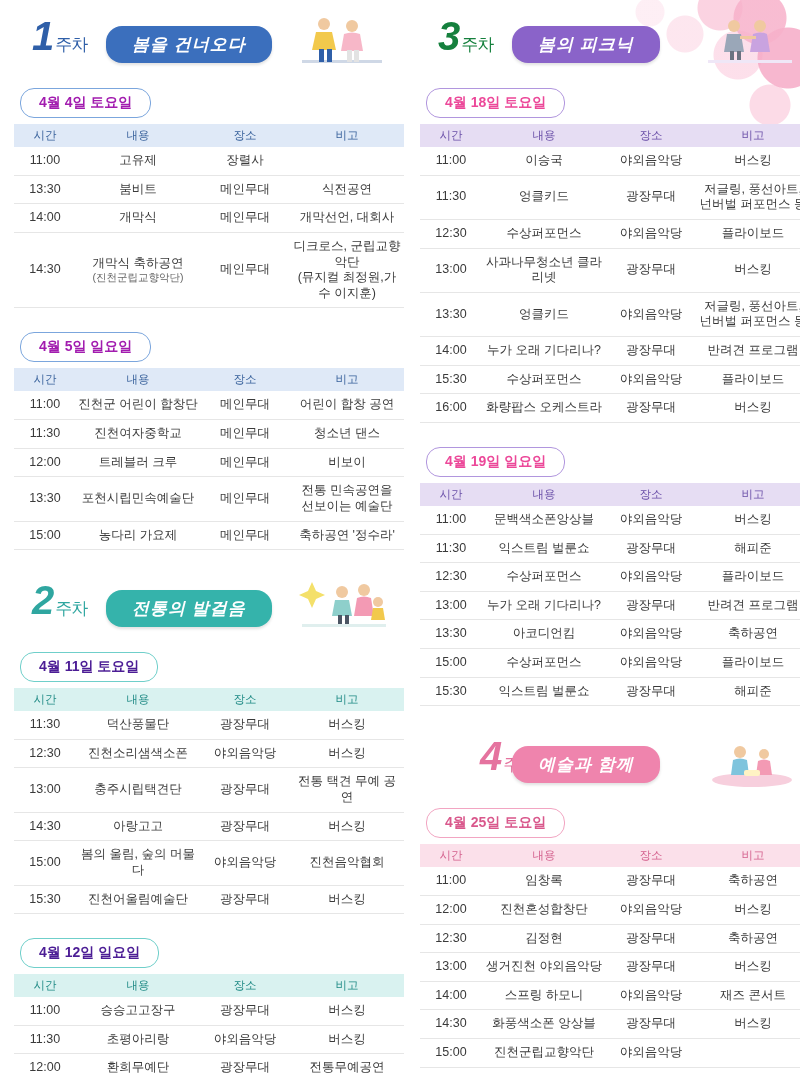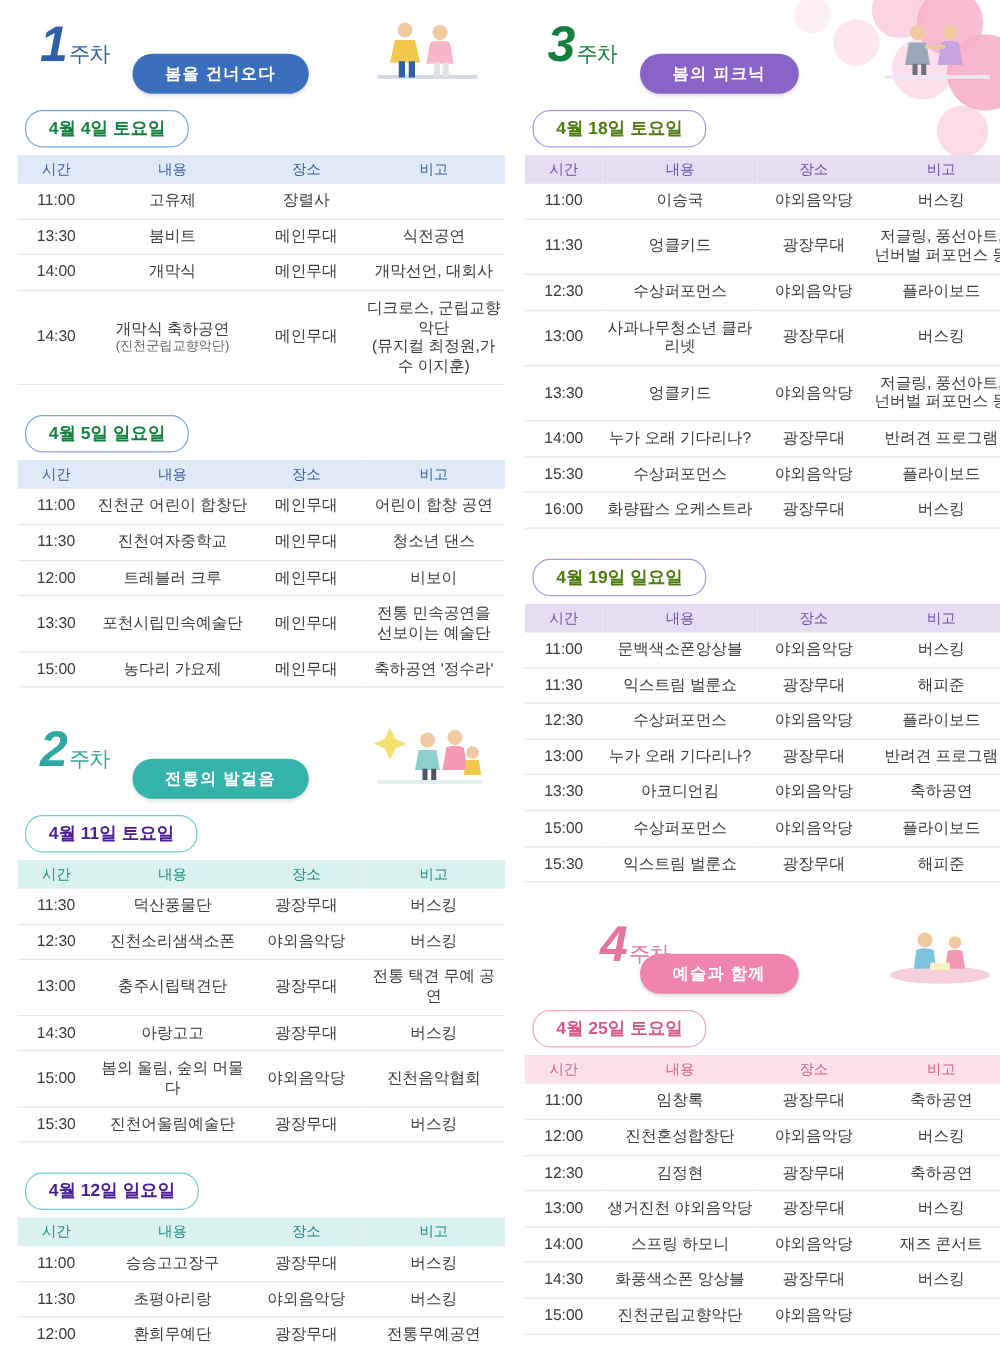--- a/index.html
+++ b/index.html
@@ -31,45 +31,46 @@
 
   
   .week-head{position:relative;height:74px;margin-bottom:4px;}
   .week-num{
     position:absolute;left:18px;top:16px;
     font-size:40px;font-weight:bold;font-style:italic;
     letter-spacing:-1px;line-height:1;
   }
   .week-num .cha{font-size:17px;font-style:normal;font-weight:normal;margin-left:2px;}
   .ribbon{
-    position:absolute;left:92px;top:43px;
+    position:absolute;left:92px;top:26px;
     padding:7px 26px;border-radius:16px;
-    color:#fff;font-size:13px;font-weight:bold;letter-spacing:1px;
+    color:#fff;font-size:17px;font-weight:bold;letter-spacing:1px;
     box-shadow:0 2px 3px rgba(0,0,0,.12);
+    font-style:italic;
   }
   .w1 .week-num{color:#2f5fa8;}
   .w1 .ribbon{background:#3b6fbd;}
   .w2 .week-num{color:#2fa6a0;}
   .w2 .ribbon{background:#35b3ab;}
   .w3 .week-num{color:#15803d;}
   .w3 .ribbon{background:#8a63c9;}
   .w4 .week-num{color:#e5739f;margin-left:42px;}
   .w4 .ribbon{background:#ef84ad;}
 
   .figure{position:absolute;right:14px;top:10px;width:96px;height:62px;}
 
   
   .date-pill{
     display:inline-block;margin:10px 0 6px 6px;
     padding:5px 18px;border-radius:14px;
     font-size:14px;font-weight:bold;background:#fff;
   }
-  .w1 .date-pill{border:1.6px solid #7ba6dd;color:#15803d;}
+  .w1 .date-pill{border:1.6px solid #7ba6dd;color:#a21caf;}
   .w2 .date-pill{border:1.6px solid #6fcfca;color:#4c1d95;}
-  .w3 .date-pill{border:1.6px solid #b196de;color:#4d7c0f;}
+  .w3 .date-pill{border:1.6px solid #b196de;color:#ec4899;}
   .w4 .date-pill{border:1.6px solid #f2a5c2;color:#d9588c;}
 
   
   table{width:100%;border-collapse:collapse;font-size:12.5px;}
   thead th{
     font-size:11.5px;font-weight:normal;padding:4px 0;text-align:center;
   }
   .w1 thead th{background:#dfe9f7;color:#39629c;}
   .w2 thead th{background:#d9f2f0;color:#1f8a85;}
   .w3 thead th{background:#e6ddf3;color:#6a4fa8;}

